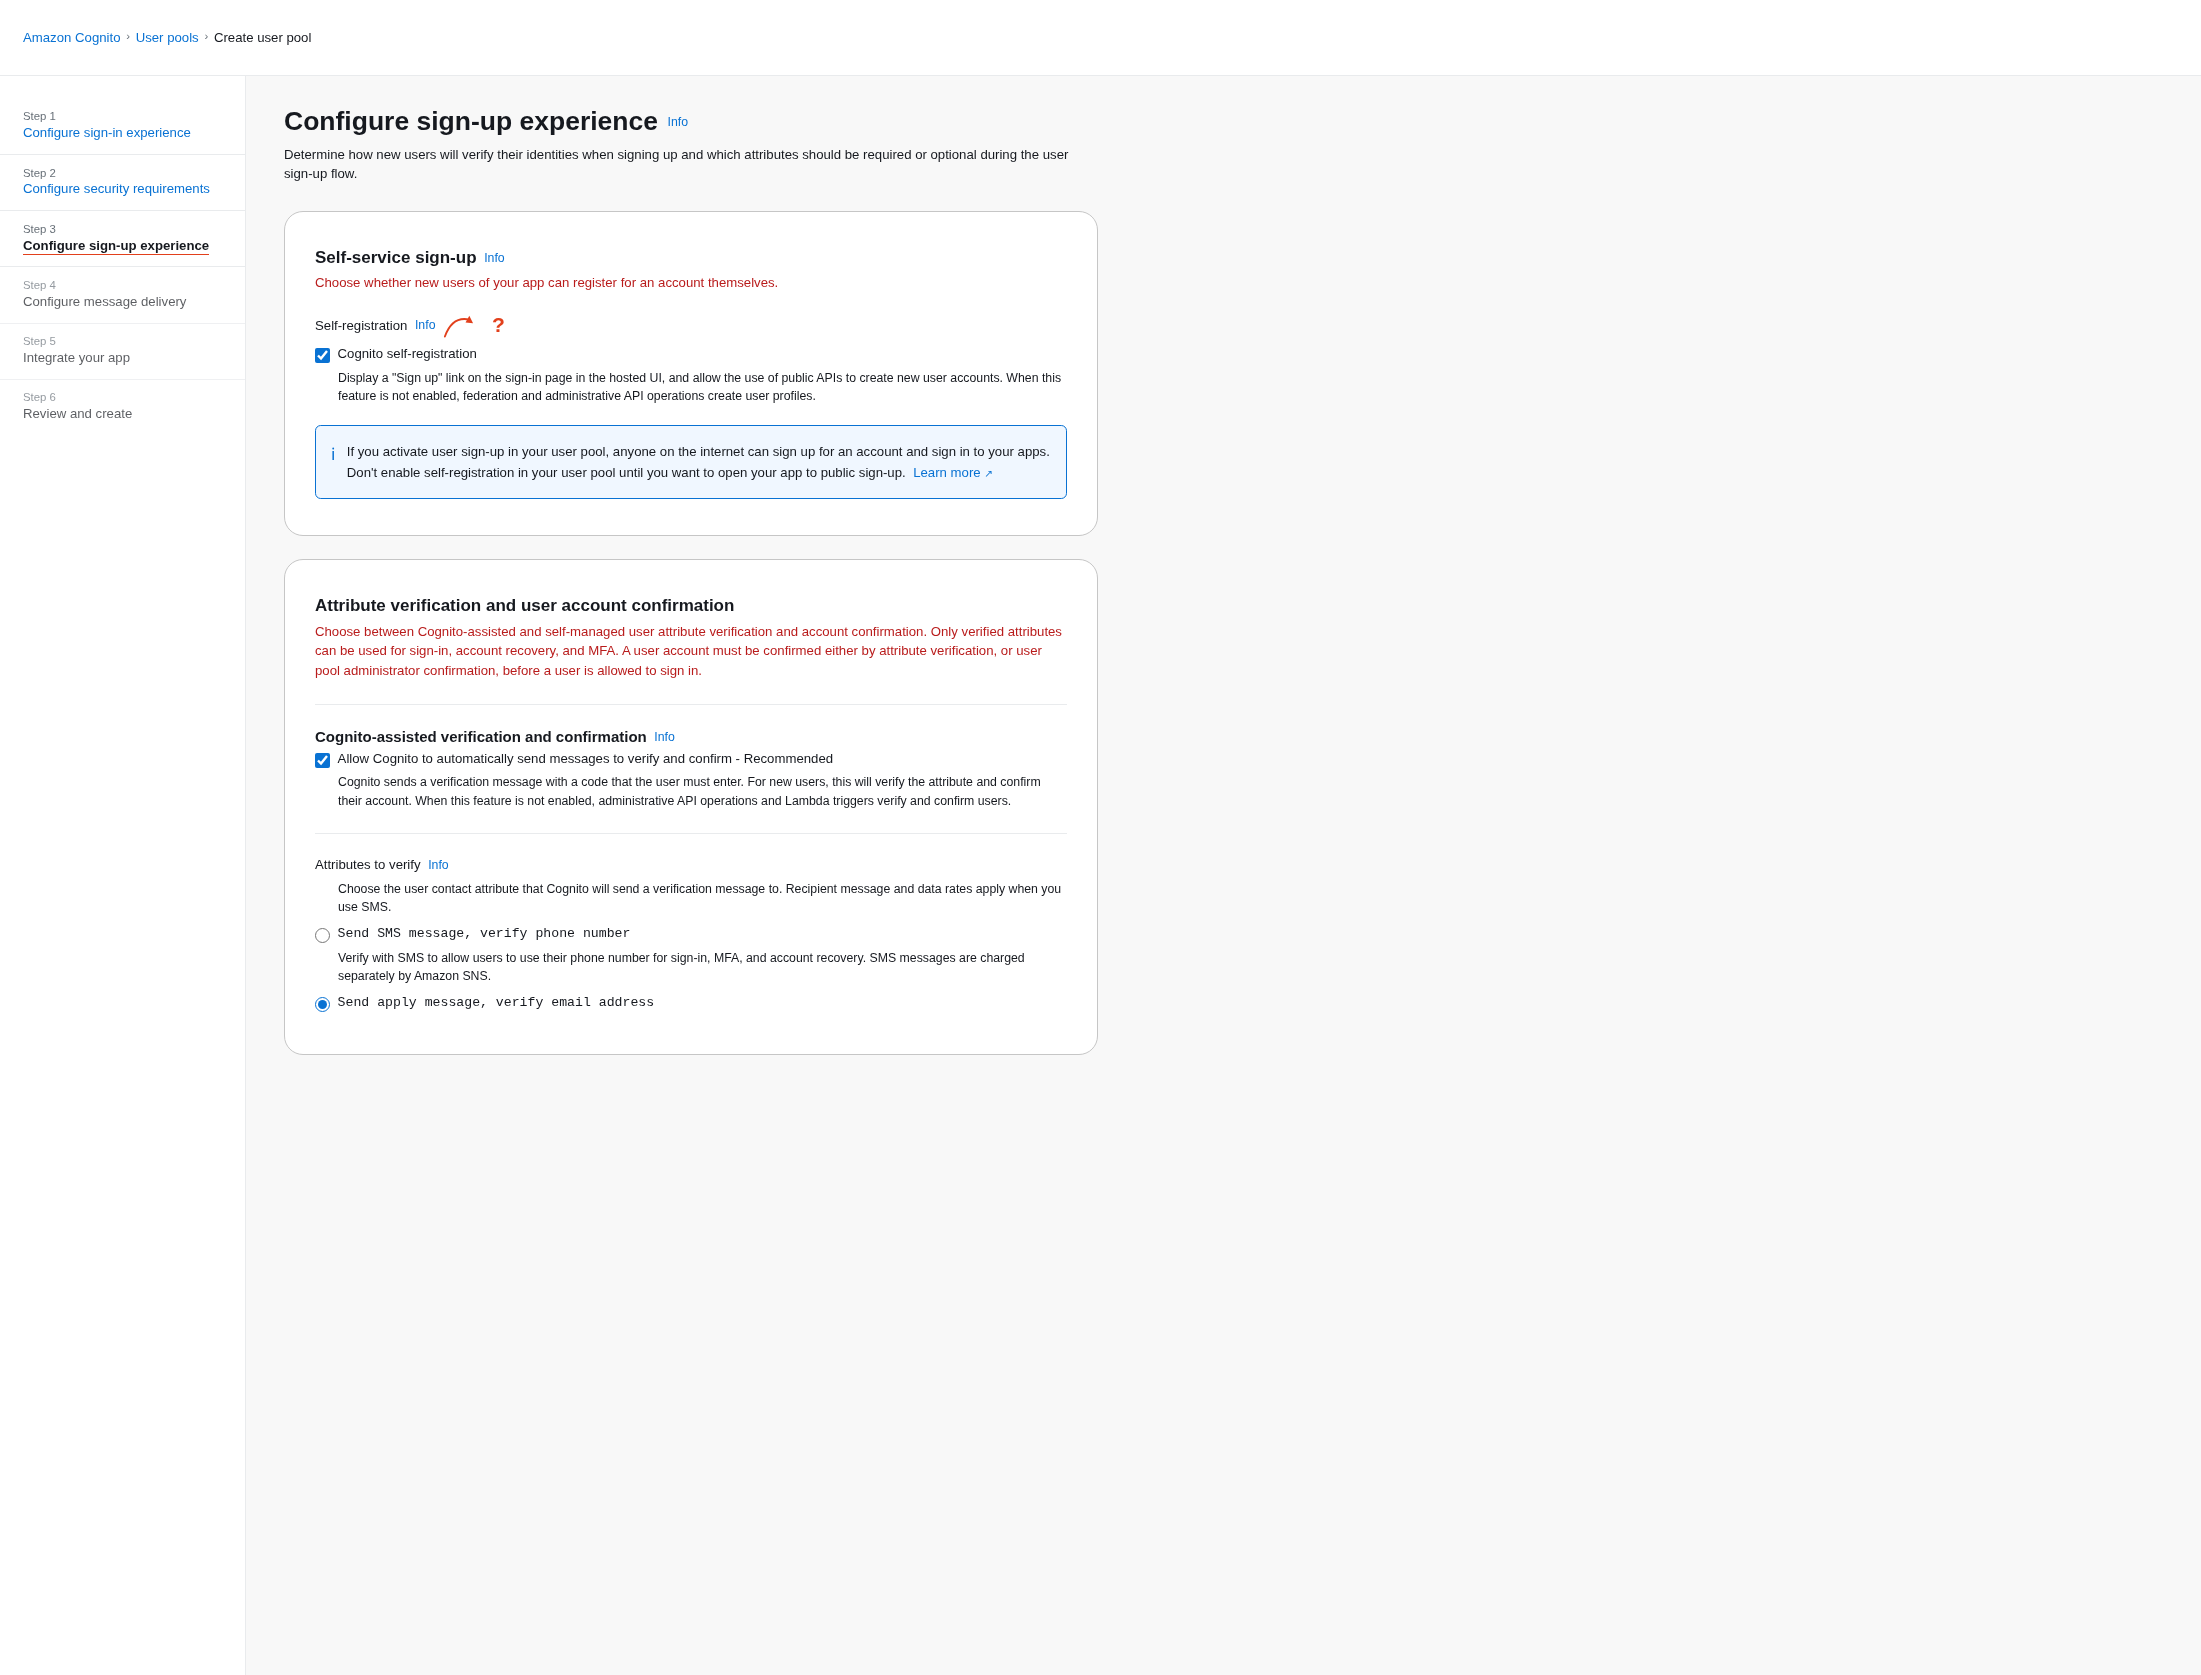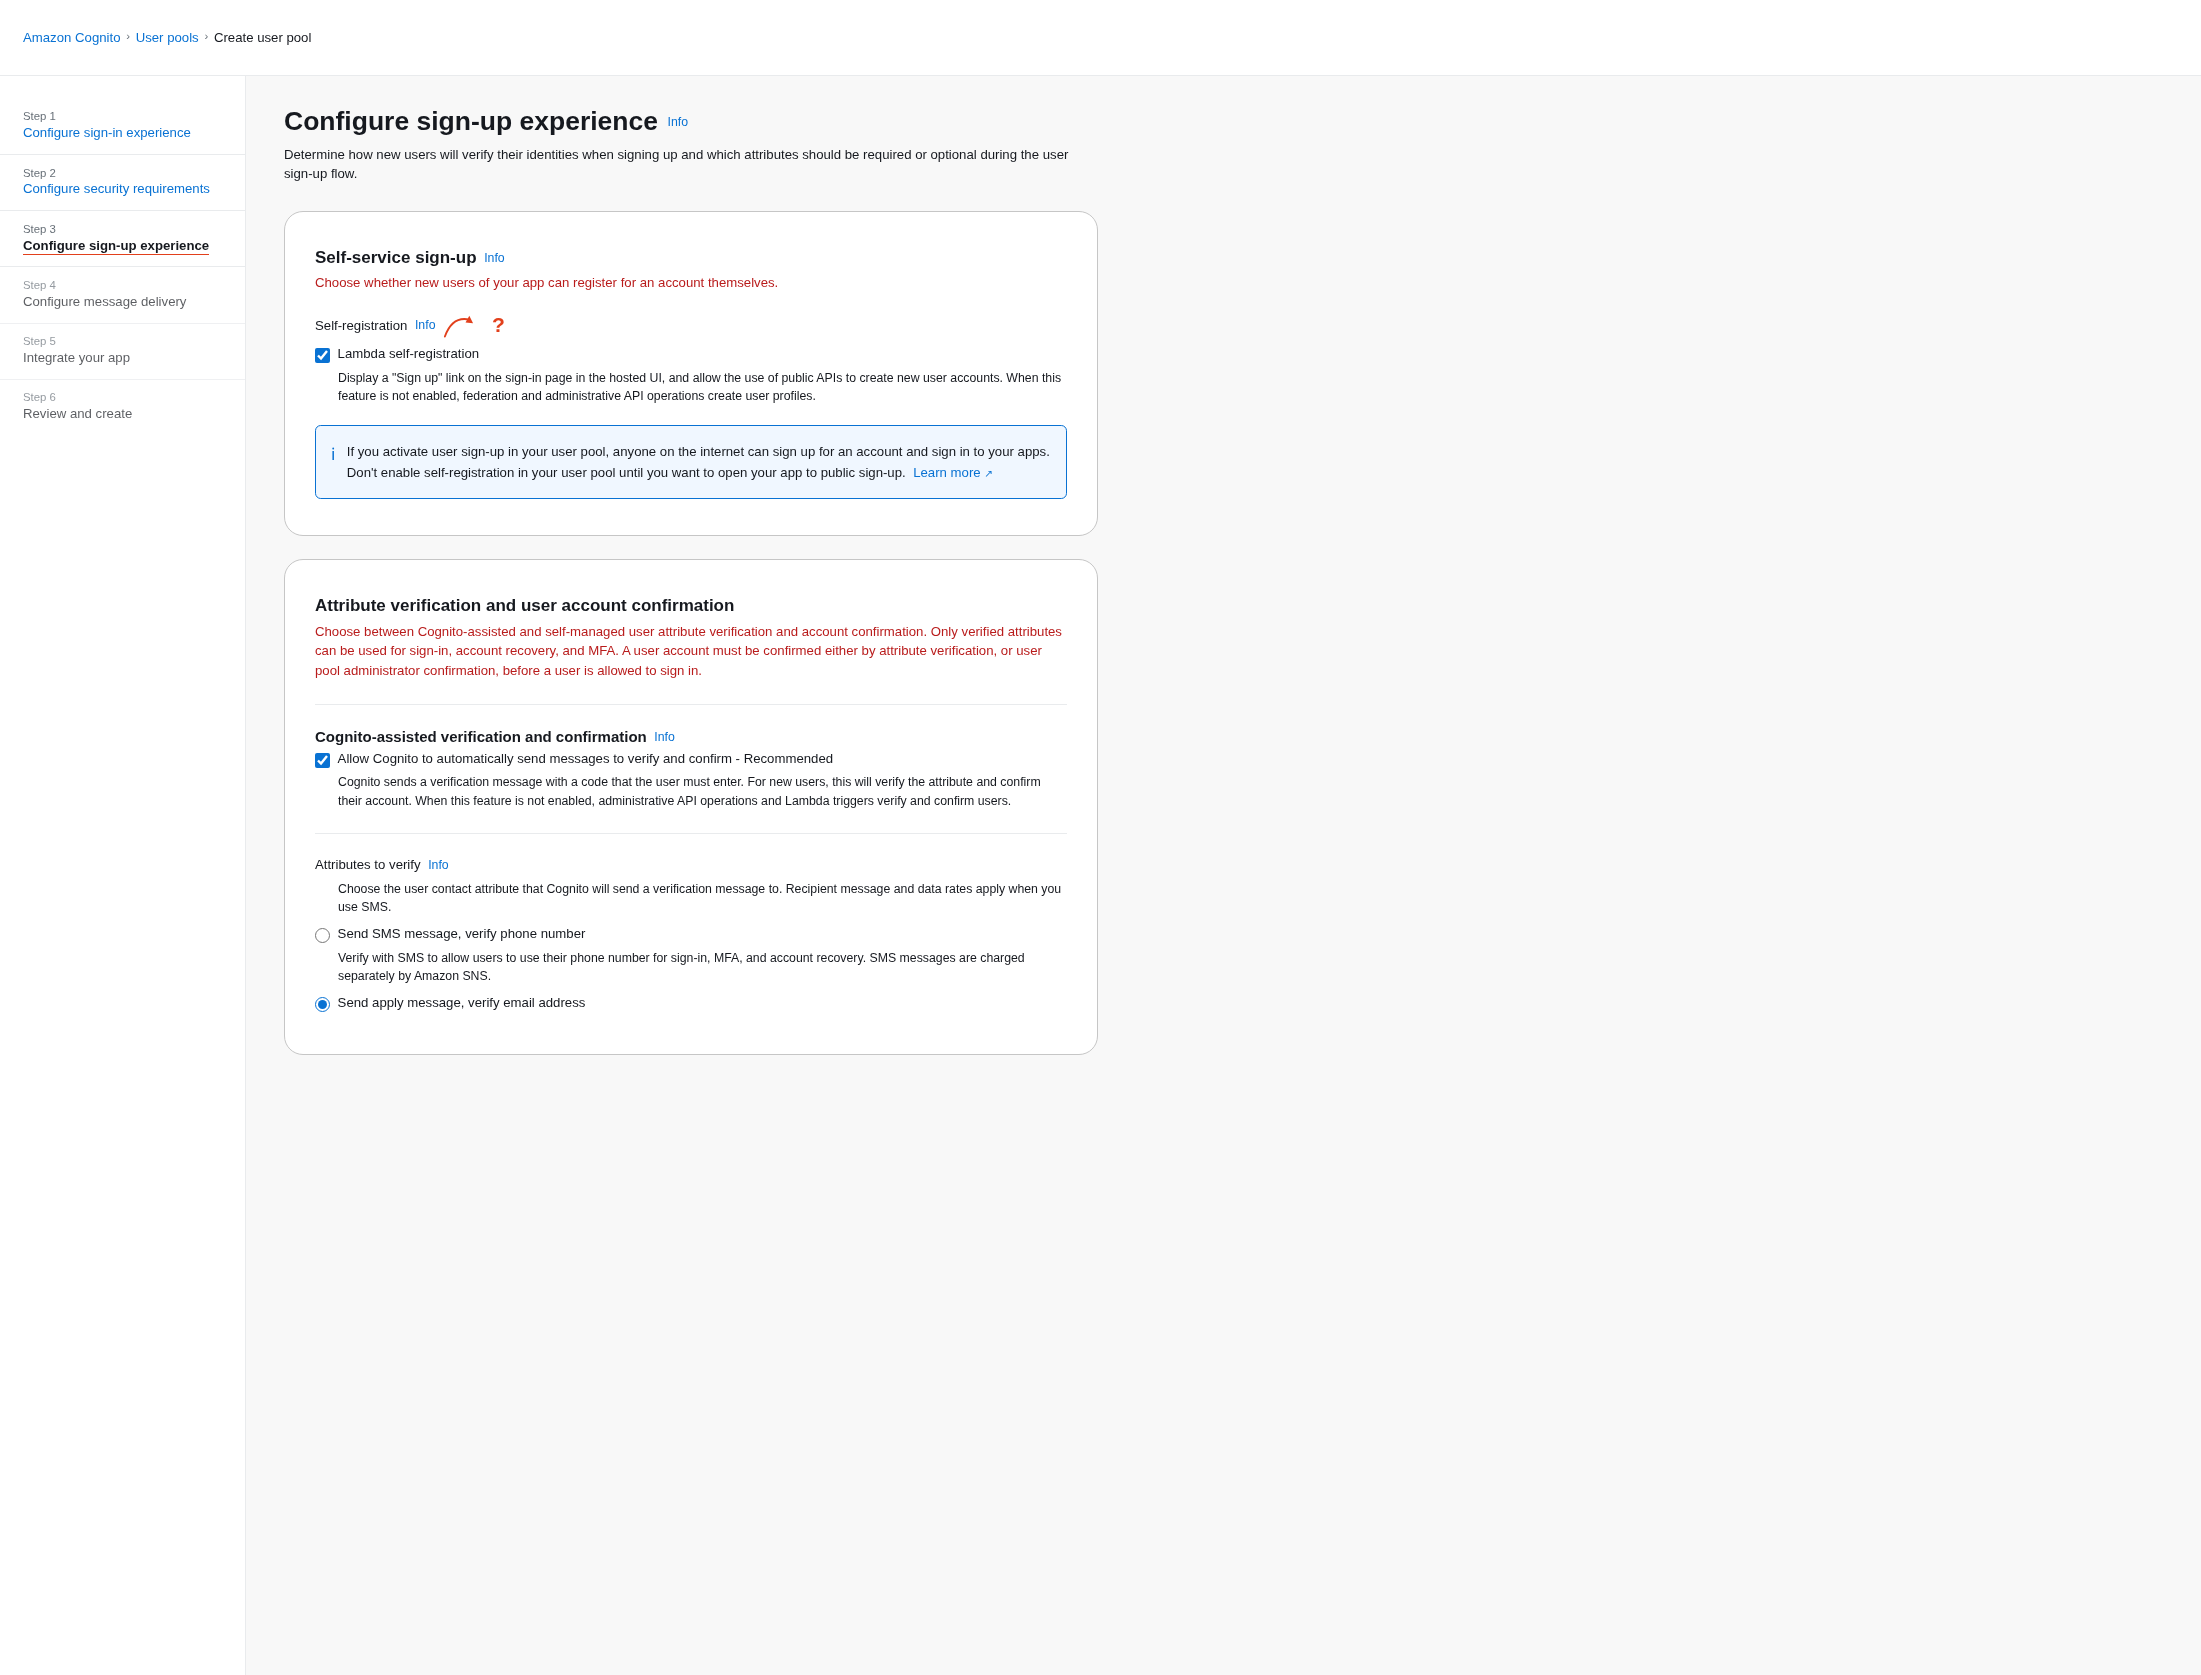--- a/index.html
+++ b/index.html
@@ -220,20 +220,21 @@
       height: 15px;
       margin-top: 1.9px;
       accent-color: #0972d3;
       cursor: pointer;
       flex-shrink: 0;
     }
     .radio-label {
       font-size: 13.2px;
       color: #16191f;
       font-weight: 500;
+      font-family: Liberation Mono, monospace;
     }
     .radio-desc {
       font-size: 12.3px;
       color: #16191f;
       margin-left: 23px;
       margin-top: 1.9px;
       line-height: 1.5;
     }
 
     .divider {
@@ -317,21 +318,21 @@
           <svg width="47" height="26.5" viewBox="0 0 50 28" fill="none" xmlns="http://www.w3.org/2000/svg">
             <path d="M2 26 Q10 4 28 8" stroke="#e2401c" stroke-width="2" fill="none" stroke-linecap="round"></path>
             <polygon points="28,4 32,12 24,11" fill="#e2401c"></polygon>
           </svg>
           <span style="color:#e2401c;font-size:21px;font-weight:700;margin-left:1.9px;">?</span>
         </span>
       </div>
 
       <div class="checkbox-row">
         <input type="checkbox" id="self-reg-checkbox" checked="" style="">
-        <label for="self-reg-checkbox" class="checkbox-label">Lambda self-registration</label>
+        <label for="self-reg-checkbox" class="checkbox-label">Cognito self-registration</label>
       </div>
       <p class="checkbox-desc">Display a "Sign up" link on the sign-in page in the hosted UI, and allow the use of public APIs to create new user accounts. When this feature is not enabled, federation and administrative API operations create user profiles.</p>
 
       <div class="info-box">
         <span class="info-box-icon">ℹ</span>
         <span class="info-box-text">
           <span>If you activate user sign-up in your user pool, anyone on the internet can sign up for an account and sign in to your apps. Don't enable self-registration in your user pool until you want to open your app to public sign-up.</span>
           <a href="#" style="margin-left:3.8px;">
             <span>Learn more</span>
             <span class="external-icon"> ↗</span>

